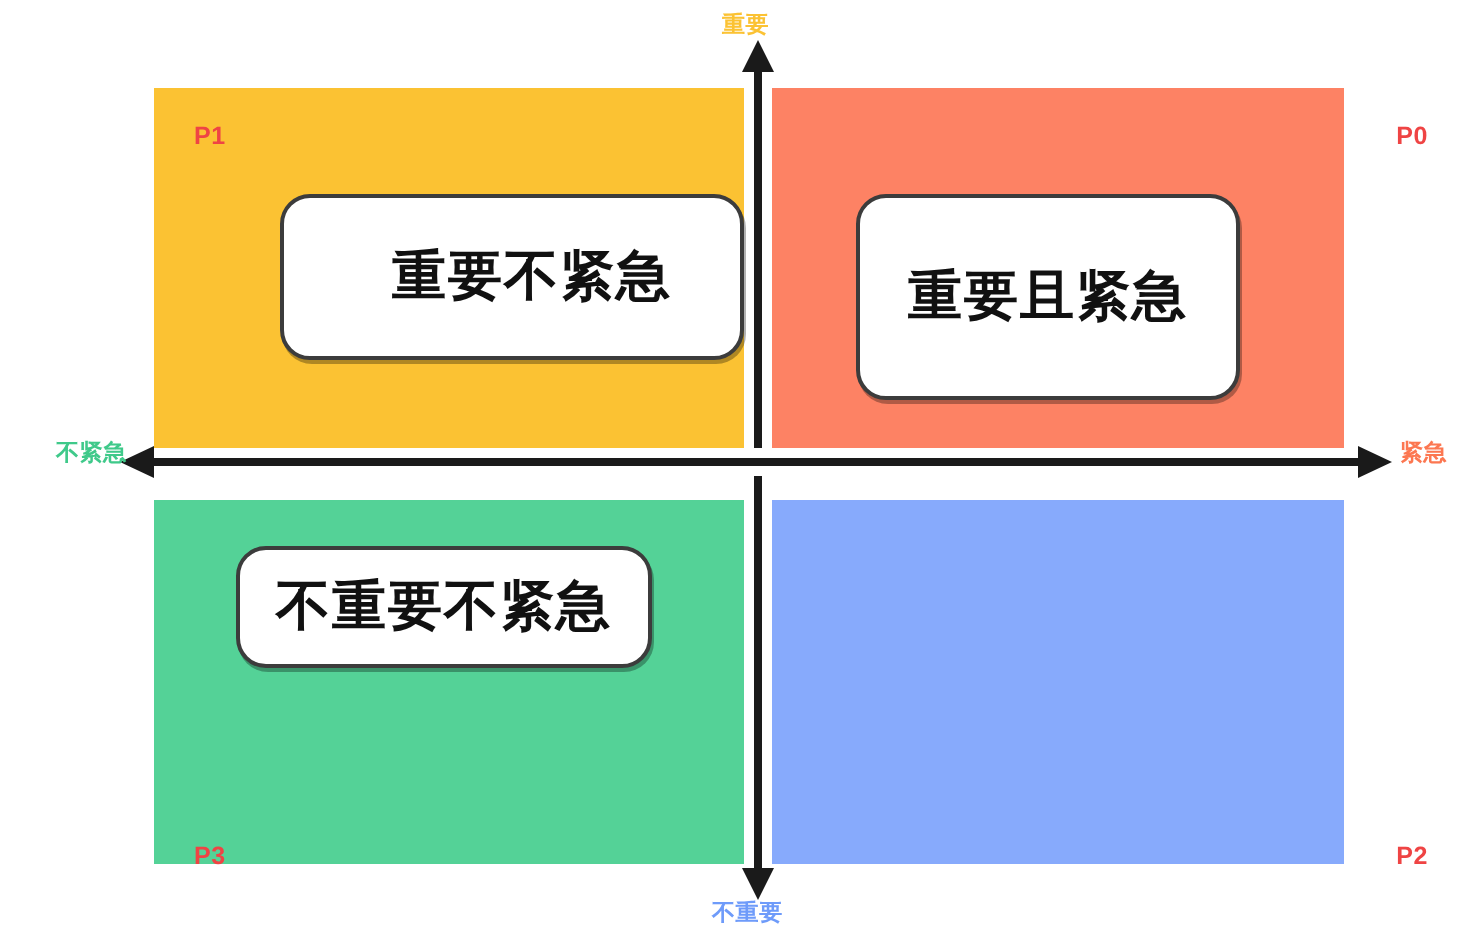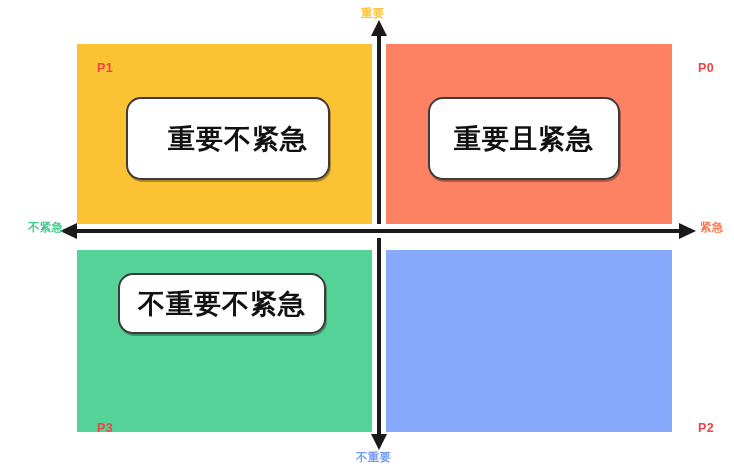--- a/index.html
+++ b/index.html
@@ -59,22 +59,22 @@
   }
   .card-text {
     font-family: "DejaVu Sans", "Liberation Sans", sans-serif;
     font-size: 27px;
     font-weight: bold;
     color: #111111;
     letter-spacing: 1px;
     white-space: nowrap;
     line-height: 1;
   }
-  #card-p1 { left: 126px; top: 97px;  width: 204px; height: 83px; padding-left: 20px; }
-  #card-p0 { left: 428px; top: 97px;  width: 192px; height: 83px; }
+  #card-p1 { left: 140px; top: 97px;  width: 232px; height: 83px; padding-left: 20px; }
+  #card-p0 { left: 428px; top: 97px;  width: 192px; height: 103px; }
   #card-p3 { left: 118px; top: 273px; width: 208px; height: 61px; }
   #card-p2 { left: 428px; top: 273px; width: 186px; height: 83px; }
 
   
   .axis-svg {
     position: absolute;
     left: 0;
     top: 0;
     width: 734px;
     height: 470px;

